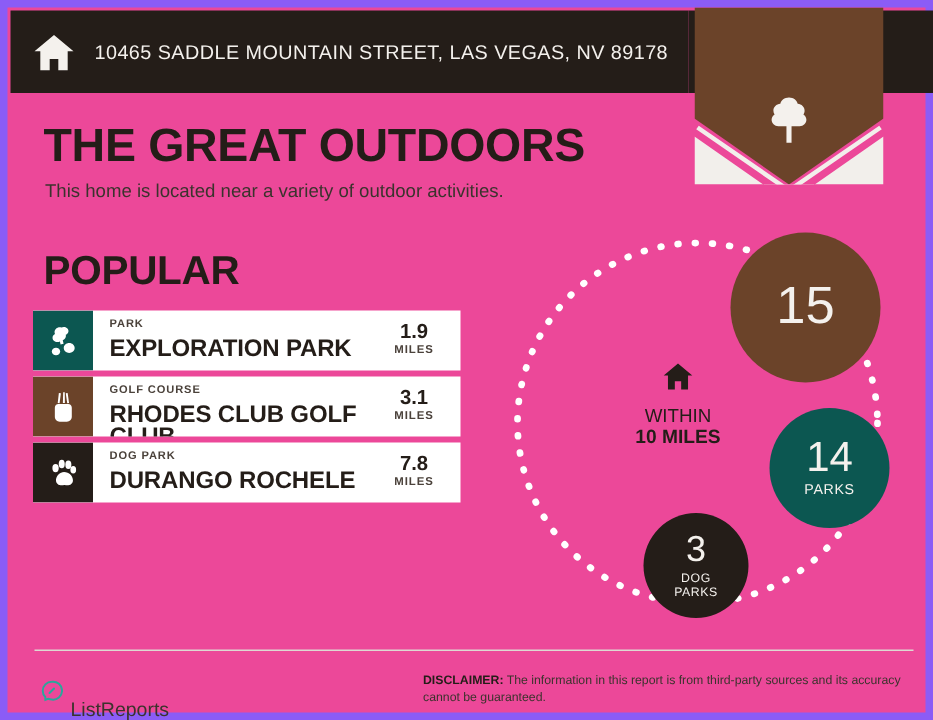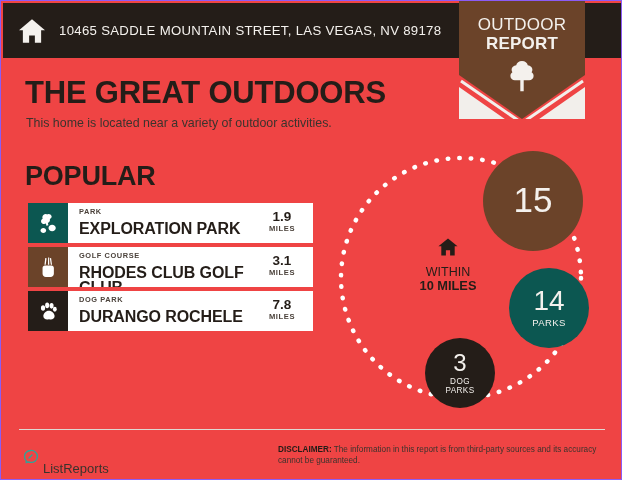--- a/index.html
+++ b/index.html
@@ -6,22 +6,22 @@
   body{
     width:622px;height:480px;
     background:#f2efeb;
     font-family:"Liberation Sans", sans-serif;
     overflow:hidden;
     position:relative;
     color:#231c17;
   }
   #page{
     position:absolute;inset:0;
-    background:#ef4444;
-    border:1px solid #8b5cf6;
+    background:#ec4899;
+    border:5px solid #8b5cf6;
     box-sizing:border-box;
   }
 
   
   .header-bar{
     position:absolute;left:2px;top:2px;
     width:452px;height:55px;
     background:#241d18;
     display:flex;align-items:center;
     padding-left:14px;box-sizing:border-box;
@@ -76,21 +76,21 @@
     font-size:12.4px;color:#3b332d;
   }
 
   
   .popular-heading{
     position:absolute;left:24px;top:160px;
     font-size:27px;font-weight:700;
     letter-spacing:-.2px;color:#241d18;
   }
   .list{
-    position:absolute;left:27px;top:202px;
+    position:absolute;left:17px;top:202px;
     width:285px;
   }
   .row{
     position:relative;
     height:40px;
     background:#ffffff;
     margin-bottom:4px;
     display:flex;align-items:stretch;
     overflow:hidden;
   }
@@ -213,24 +213,20 @@
     </span>
     <span class="header-address">10465 SADDLE MOUNTAIN STREET, LAS VEGAS, NV 89178</span>
   </div>
 
   <div class="badge-wrap">
     <svg class="badge-outline" viewBox="0 0 126 118" preserveAspectRatio="none">
       <path d="M0 0 H126 V74 L63 118 L0 74 Z" fill="#6b4329"></path>
       <path d="M2 80 L63 122 L124 80" fill="none" stroke="#f2efeb" stroke-width="3"></path>
       <path d="M0 86 L63 130 L126 86 L126 118 L0 118 Z" fill="#f2efeb"></path>
     </svg>
-    <div class="badge-text">
-      <div>OUTDOOR</div>
-      <div class="l2">REPORT</div>
-    </div>
     <span class="badge-tree">
       <svg viewBox="0 0 30 34" fill="#f4f1ed">
         <path d="M15 2c-3.1 0-5.2 1.9-5.8 4.2C6.6 6.4 4.6 8.3 4.6 10.8c0 .9.3 1.8.8 2.5-1.2.8-2 2.1-2 3.6 0 2.4 2 4.3 4.5 4.3h5.4v11h3.4V21.2h5.4c2.5 0 4.5-1.9 4.5-4.3 0-1.5-.8-2.8-2-3.6.5-.7.8-1.6.8-2.5 0-2.5-2-4.4-4.6-4.6C20.2 3.9 18.1 2 15 2z"></path>
       </svg>
     </span>
   </div>
 
   <div class="title">THE GREAT OUTDOORS</div>
   <div class="subtitle">This home is located near a variety of outdoor activities.</div>
 

